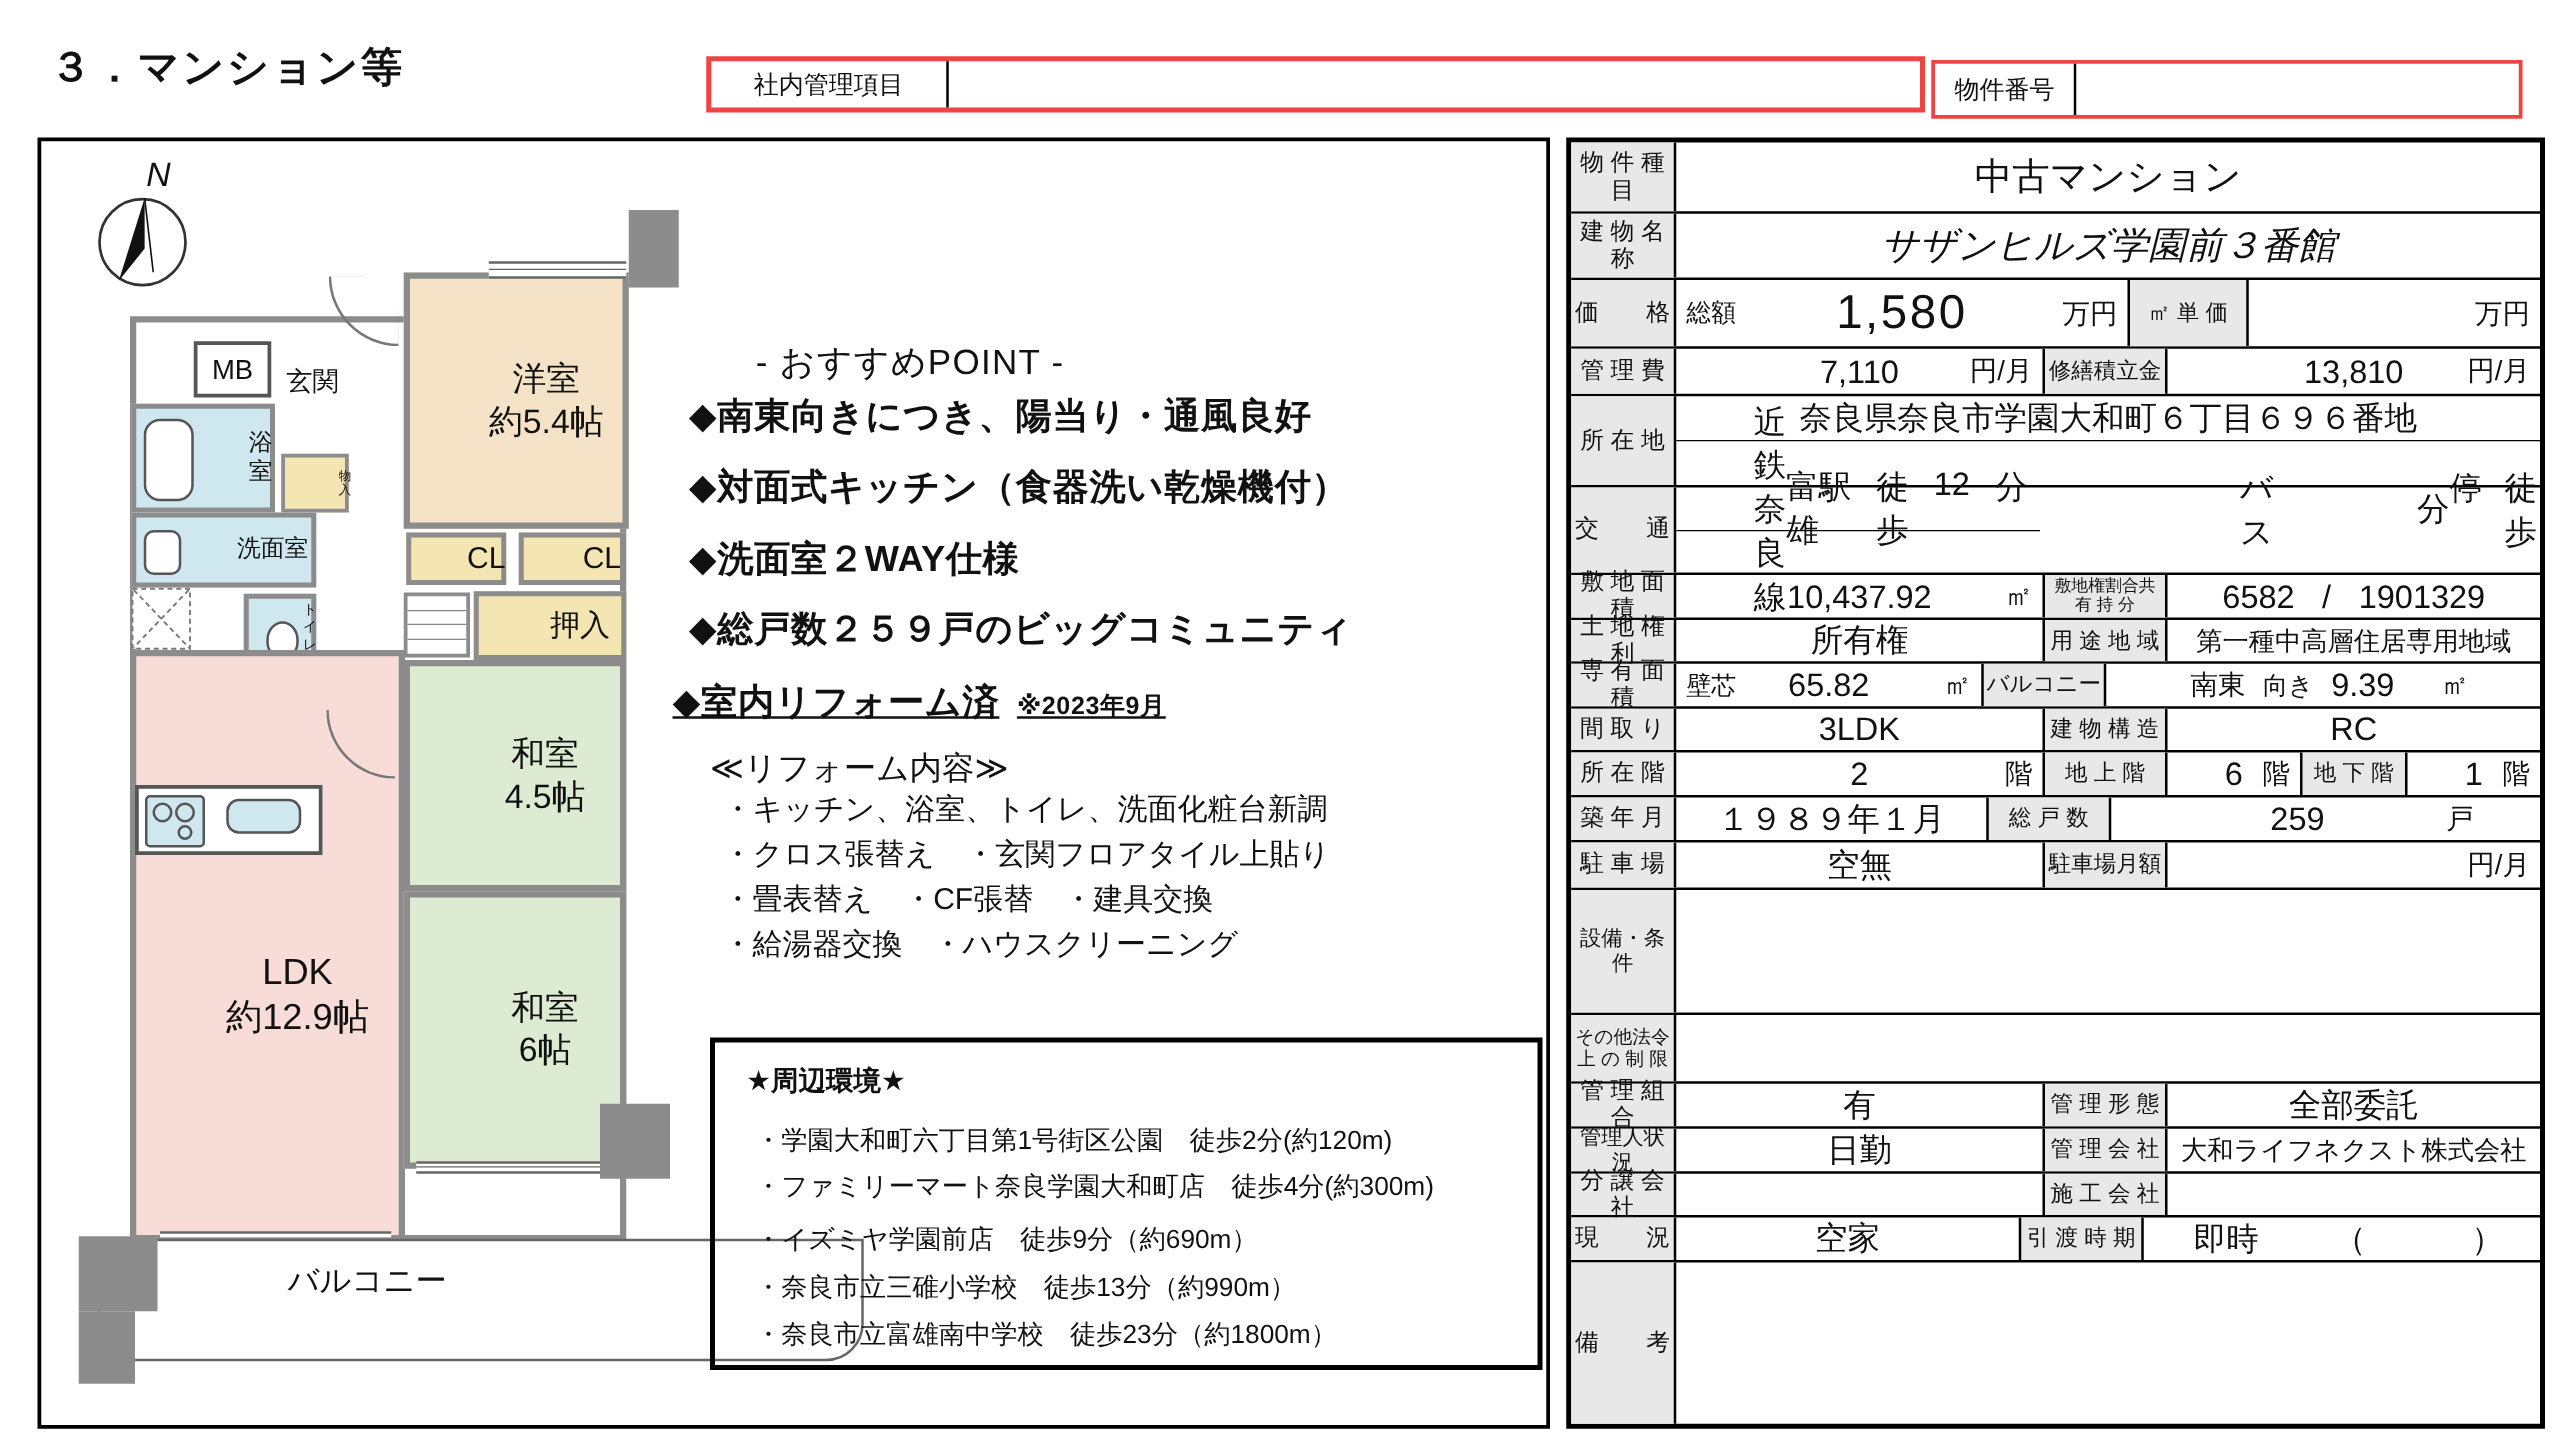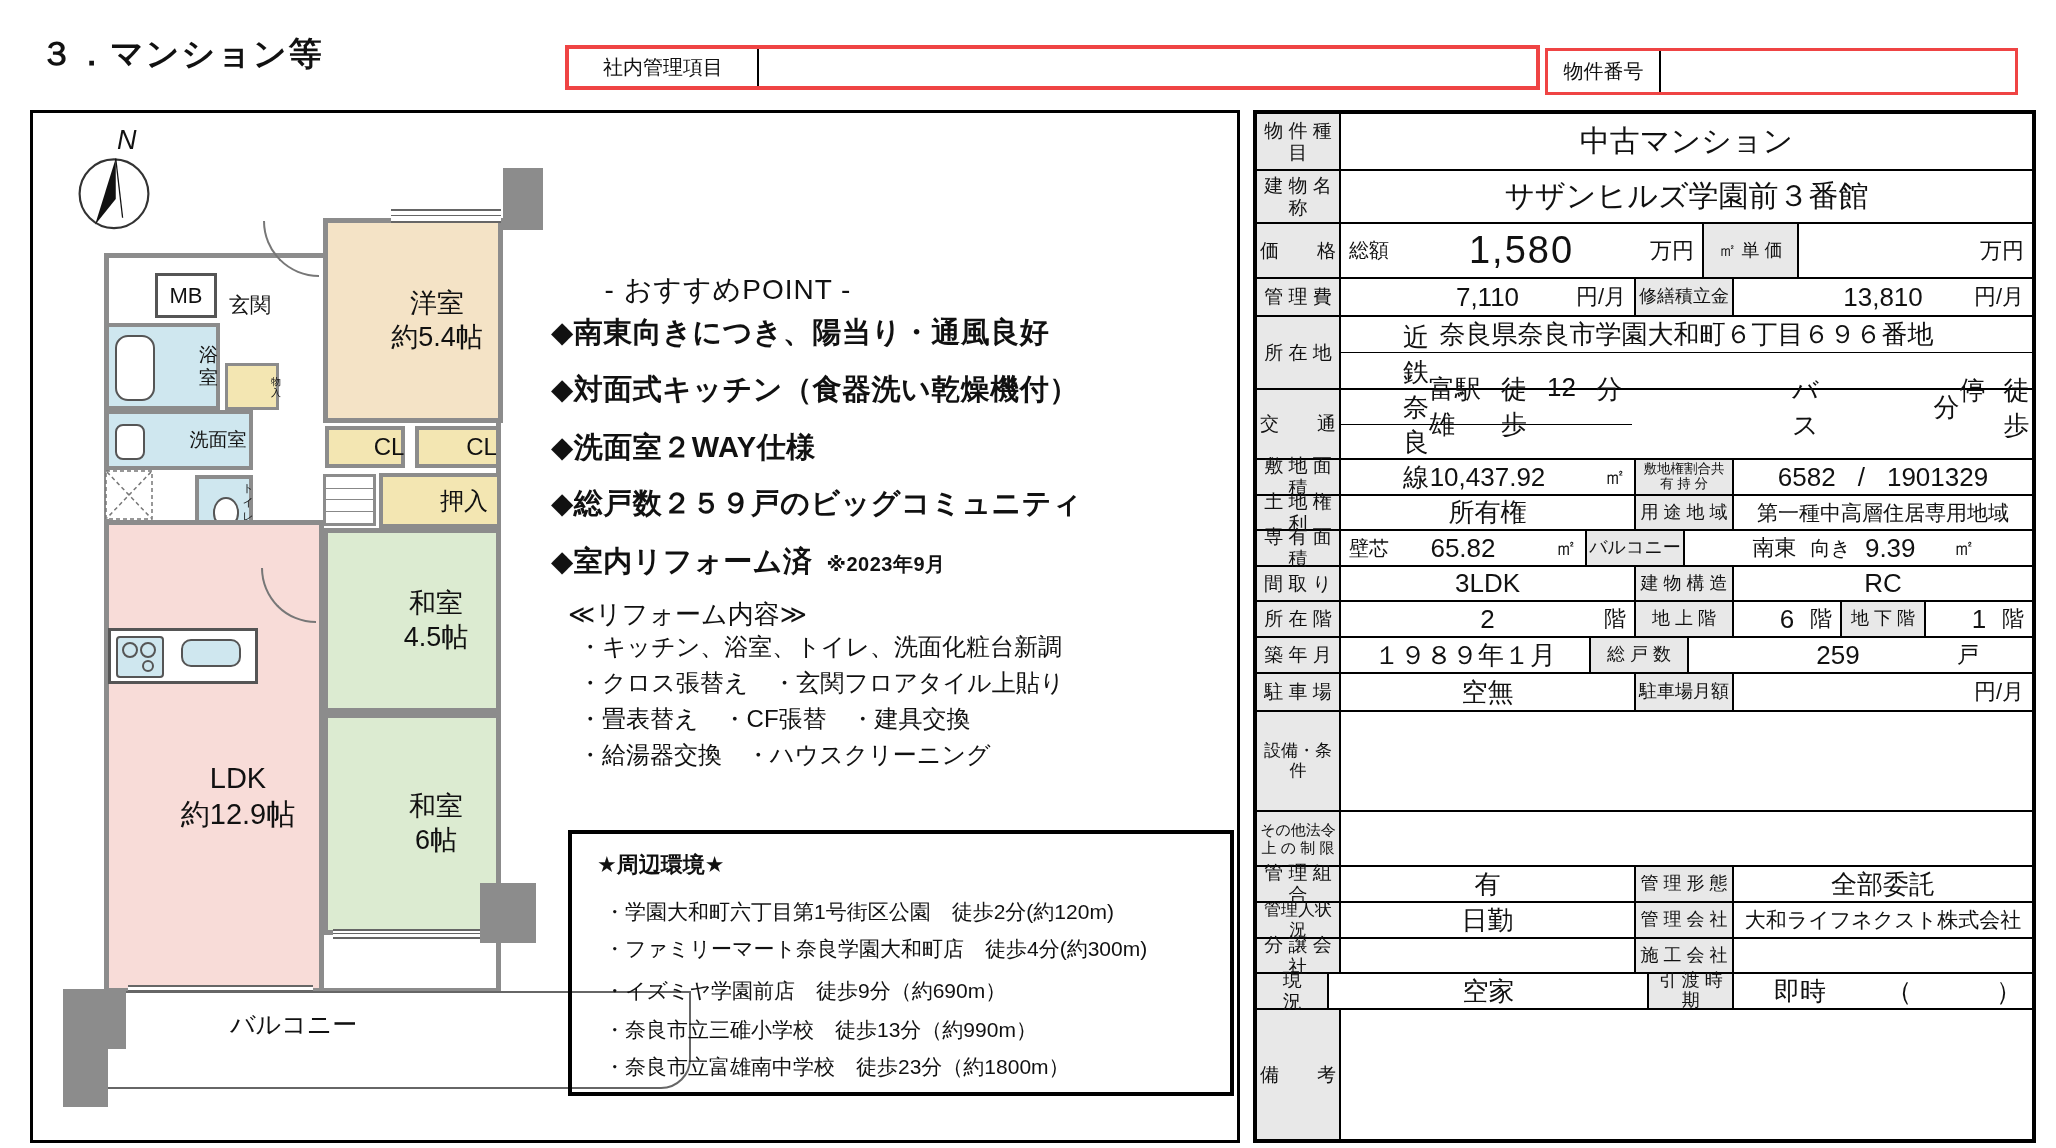--- a/index.html
+++ b/index.html
@@ -191,21 +191,21 @@
   </div>
   <div class="pillar" style="left:447px;top:770px;width:56px;height:60px;"></div>
   <div class="pillar" style="left:30px;top:876px;width:63px;height:60px;"></div>
   <div class="pillar" style="left:30px;top:936px;width:45px;height:58px;"></div>
 
   <div class="abs pt-head" style="left:530px;top:158px;width:330px;">- おすすめPOINT -</div>
   <div class="abs pt-line" style="left:518px;top:200px;">◆南東向きにつき、陽当り・通風良好</div>
   <div class="abs pt-line" style="left:518px;top:257px;">◆対面式キッチン（食器洗い乾燥機付）</div>
   <div class="abs pt-line" style="left:518px;top:315px;">◆洗面室２WAY仕様</div>
   <div class="abs pt-line" style="left:518px;top:371px;">◆総戸数２５９戸のビッグコミュニティ</div>
-  <div class="abs pt-line" style="left:518px;top:429px;">
+  <div class="abs pt-line" style="left:505px;top:429px;text-decoration:underline;">
     <span>◆室内リフォーム済</span><span class="pt-note">※2023年9月</span>
   </div>
 
   <div class="abs rf-head" style="left:535px;top:484px;">≪リフォーム内容≫</div>
   <div class="abs rf-item" style="left:545px;top:518px;">・キッチン、浴室、トイレ、洗面化粧台新調</div>
   <div class="abs rf-item" style="left:545px;top:554px;">・クロス張替え　・玄関フロアタイル上貼り</div>
   <div class="abs rf-item" style="left:545px;top:590px;">・畳表替え　・CF張替　・建具交換</div>
   <div class="abs rf-item" style="left:545px;top:626px;">・給湯器交換　・ハウスクリーニング</div>
 
   <div class="abs envbox" style="left:535px;top:717px;width:666px;height:266px;">
@@ -226,21 +226,21 @@
       </div>
     <div class="cell valc v30" style="width:691px;">
         <span>中古マンション</span>
       </div>
   </div>
 
   <div class="trow" style="height:53px;">
     <div class="cell lblc">
         <span>建 物 名 称</span>
       </div>
-    <div class="cell valc v30" style="width:691px;">
+    <div class="cell valc v30" style="width:691px;font-style:italic;">
         <span>サザンヒルズ学園前３番館</span>
       </div>
   </div>
 
   <div class="trow" style="height:55px;">
     <div class="cell lblc">
         <span>価　　格</span>
       </div>
     <div class="cell valc" style="width:361px;">
       <span class="preL">総額</span>
@@ -500,21 +500,21 @@
       </div>
     <div class="cell valc" style="width:298px;">
         <span></span>
       </div>
   </div>
 
   <div class="trow" style="height:36px;">
     <div class="cell lblc">
         <span>現　　況</span>
       </div>
-    <div class="cell valc" style="width:318px;">
+    <div class="cell valc" style="width:274px;align-items:flex-end;">
         <span>空家</span>
       </div>
     <div class="cell l2c">
         <span>引 渡 時 期</span>
       </div>
     <div class="cell valc" style="width:298px;justify-content:flex-start;padding-left:40px;">
       <span>即時</span>
       <span style="margin-left:60px;">（</span>
       <span style="margin-left:auto;margin-right:10px;">）</span>
     </div>

